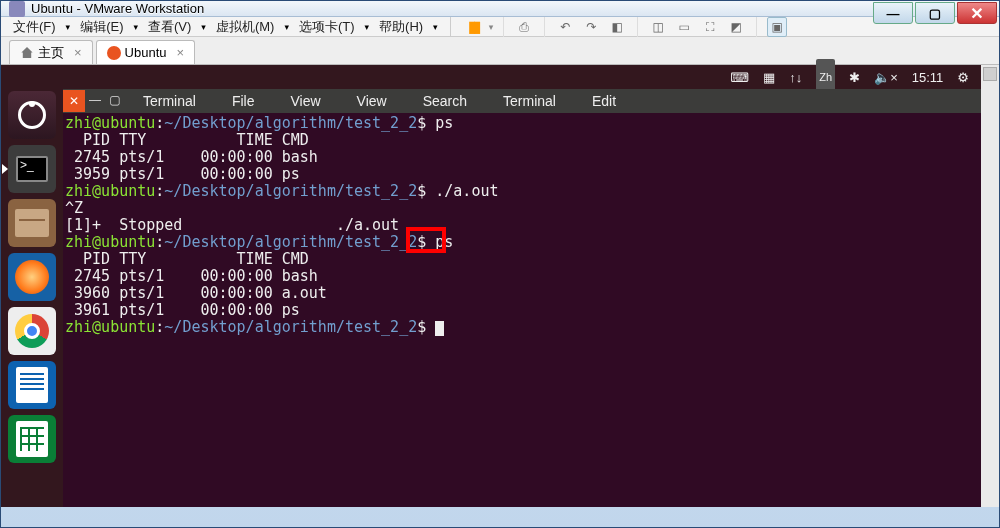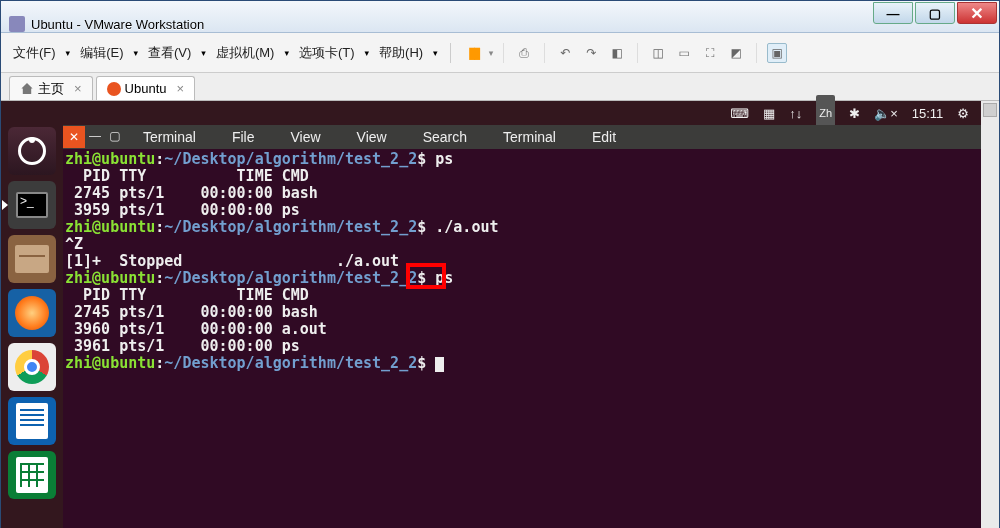--- a/index.html
+++ b/index.html
@@ -1,29 +1,29 @@
 <!DOCTYPE html>
 <html><head>
 <meta charset="utf-8">
 <style>
   * { box-sizing: border-box; margin: 0; padding: 0; }
   body { width: 1000px; height: 528px; font-family: "Segoe UI", "Microsoft YaHei", sans-serif; font-size: 12px; background: #fff; overflow: hidden; }
 
   
   .win-frame { width: 1000px; height: 528px; background: linear-gradient(#dce8f4, #c1d6ec); border: 1px solid #2a4b76; position: relative; }
-  .win-titlebar { height: 32px; background: linear-gradient(#f3f7fb, #dbe6f2); display: flex; align-items: flex-end; padding-left: 8px; border-bottom: 1px solid #a8bdd4; }
+  .win-titlebar { height: 16px; background: linear-gradient(#f3f7fb, #dbe6f2); display: flex; align-items: flex-start; padding-left: 8px; border-bottom: 1px solid #a8bdd4; }
   .win-title { font-size: 13px; color: #000; text-shadow: 0 1px 0 #fff; }
   .win-icon { width: 16px; height: 16px; margin-right: 6px; background: #88b; border-radius: 2px; }
   .win-controls { position: absolute; right: 2px; top: 1px; display: flex; }
   .win-btn { width: 40px; height: 22px; margin-left: 2px; border: 1px solid #6a8; border-radius: 0 0 3px 3px; background: linear-gradient(#e9f3f9,#c2d7ea); display:flex; align-items:center; justify-content:center; font-size:13px; font-weight:bold; }
   .win-btn.close { background: linear-gradient(#e88,#c33); border-color:#a33; color:#fff;}
   .win-btn.close span { font-size:16px; }
 
   
-  .vm-menubar { height: 40px; background: #f4f4f4; border-bottom: 1px solid #ccc; display: flex; align-items: center; padding-left: 8px; gap: 6px; }
+  .vm-menubar { height: 20px; background: #f4f4f4; border-bottom: 1px solid #ccc; display: flex; align-items: center; padding-left: 8px; gap: 6px; }
   .vm-menu-item { font-size: 13px; color: #222; padding: 4px 4px; cursor: default; }
   .vm-menu-sep { width: 1px; height: 20px; background: #ccc; margin: 0 6px; }
   .vm-tool-sep { width: 1px; height: 20px; background: #ddd; margin: 0 4px; }
   .vm-tool { width: 20px; height: 20px; display:flex; align-items:center; justify-content:center; color:#666; }
   .vm-tool.play { color:#f90; font-size:16px; letter-spacing:-4px;}
   .vm-tool.active { border:1px solid #9bc; background:#e0eef8; border-radius:2px; }
 
   
   .vm-tabbar { height: 28px; background: #eee; border-bottom: 1px solid #bbb; display: flex; align-items: flex-end; padding-left: 8px; }
   .vm-tab { display:flex; align-items:center; height:24px; padding:0 10px; border:1px solid #bbb; border-bottom:none; margin-right:3px; background:#f8f8f8; font-size:13px; border-radius:3px 3px 0 0; gap:4px; }
@@ -75,21 +75,21 @@
   .wbtn.close { background:#e95420; color:#fff; width:22px; height:22px; border-radius:0; }
   .u-term-menus { display:flex; gap:20px; }
   .u-term-menu { padding:0 8px; font-size:14px; cursor:default; }
 
   .u-term-body { position:absolute; left:0; right:0; top:24px; bottom:0; background:#300a24; color:#eee; font-family: "DejaVu Sans Mono", "Ubuntu Mono", Consolas, monospace; font-size:15px; line-height:17px; padding:2px 2px; }
   .prompt-user { color:#8ae234; }
   .prompt-path { color:#729fcf; }
   .prompt-sym { color:#eee; }
   .cursor { display:inline-block; width:9px; height:15px; background:#eee; vertical-align:text-bottom; }
   .highlight-box { position:absolute; border:4px solid #f00; }
-  .pre { white-space: pre; font-weight: bold; }
+  .pre { white-space: pre; }
 </style>
 </head>
 <body>
 
 <div class="win-frame">
 
   <div class="win-titlebar">
     <div class="win-icon"></div>
     <div class="win-title">Ubuntu - VMware Workstation</div>
     <div class="win-controls">

